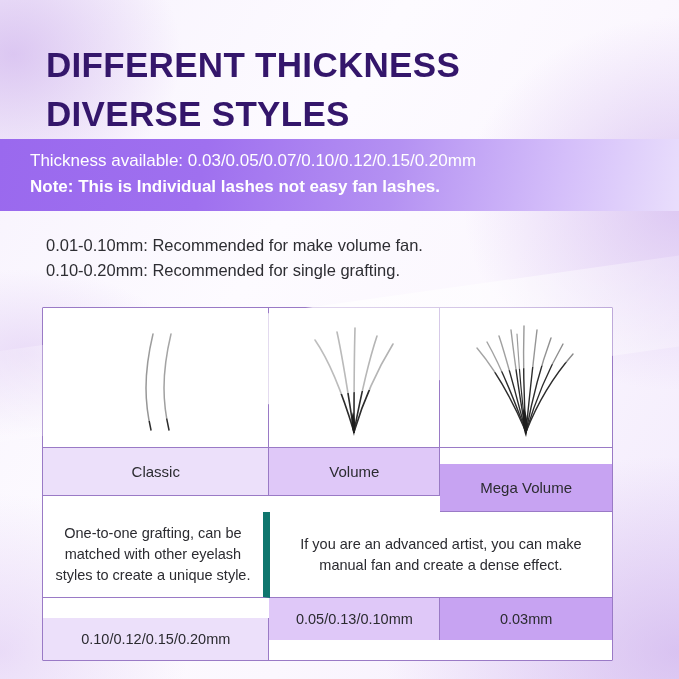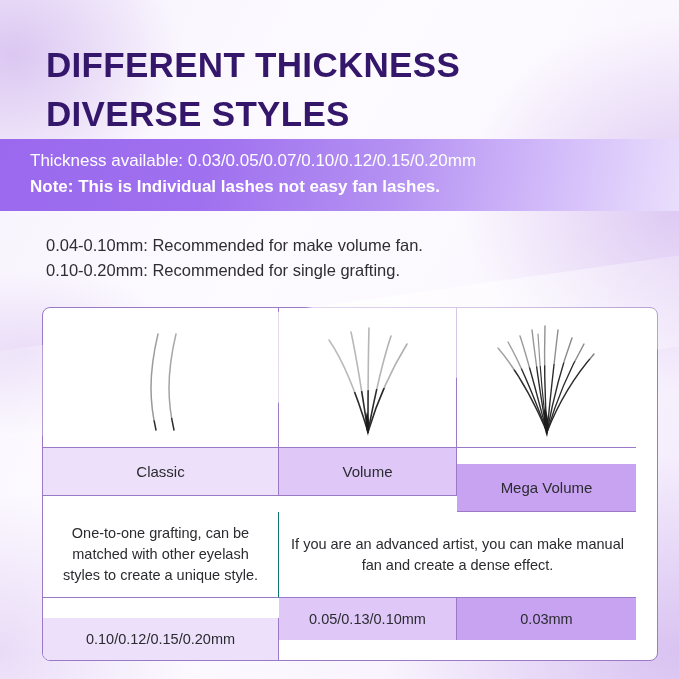--- a/index.html
+++ b/index.html
@@ -91,23 +91,23 @@
     font-size: 16.5px;
     line-height: 25px;
     white-space: nowrap;
   }
 
   
   .lash-table {
     position: absolute;
     left: 42px;
     top: 307px;
-    width: 616px;
+    width: 571px;
     border: 1px solid #9a7ac6;
-    border-radius: 8px;
+    border-radius: 1px;
     box-sizing: border-box;
     overflow: hidden;
     background: #ffffff;
   }
   .row {
     display: flex;
     width: 100%;
   }
   .cell {
     box-sizing: border-box;
@@ -135,21 +135,21 @@
   .row-labels .cell.c3 { width: 179px; background: #c7a3f2; margin-top: 16px; }
 
   .row-desc .cell {
     height: 86px;
     font-size: 14.5px;
     line-height: 21px;
     padding: 0 12px;
     border-bottom: 1px solid #9a7ac6;
     background: #ffffff;
   }
-  .row-desc .cell.c1 { width: 236px; border-right: 1px solid #0f766e; }
+  .row-desc .cell.c1 { width: 236px; border-right: 7px solid #0f766e; }
   .row-desc .cell.c23 { width: 357px; }
 
   .row-thick .cell {
     height: 42px;
     font-size: 14.5px;
   }
   .row-thick .cell.c1 { width: 236px; background: #ece0fa; border-right: 1px solid #9a7ac6; margin-top: 20px; }
   .row-thick .cell.c2 { width: 178px; background: #dfc8f8; border-right: 1px solid #9a7ac6; }
   .row-thick .cell.c3 { width: 179px; background: #c7a3f2; }
 
@@ -164,21 +164,21 @@
     <div class="title-line">DIFFERENT THICKNESS</div>
     <div class="title-line">DIVERSE STYLES</div>
   </div>
 
   <div class="banner">
     <div class="banner-line1">Thickness available: 0.03/0.05/0.07/0.10/0.12/0.15/0.20mm</div>
     <div class="banner-line2">Note: This is Individual lashes not easy fan lashes.</div>
   </div>
 
   <div class="recs">
-    <div class="rec-line">0.04-0.10mm: Recommended for make volume fan.</div>
+    <div class="rec-line">0.01-0.10mm: Recommended for make volume fan.</div>
     <div class="rec-line">0.10-0.20mm: Recommended for single grafting.</div>
   </div>
 
   <div class="lash-table">
 
     <div class="row row-images">
       <div class="cell c1">
         <svg class="lash-art" width="110" height="120" viewBox="0 0 110 120">
           <path d="M50 112 C 44 86, 42 58, 52 16" fill="none" stroke="#2c2c2c" stroke-width="1.5" stroke-linecap="round"></path>
           <path d="M68 112 C 62 86, 60 58, 70 16" fill="none" stroke="#2c2c2c" stroke-width="1.5" stroke-linecap="round"></path>

